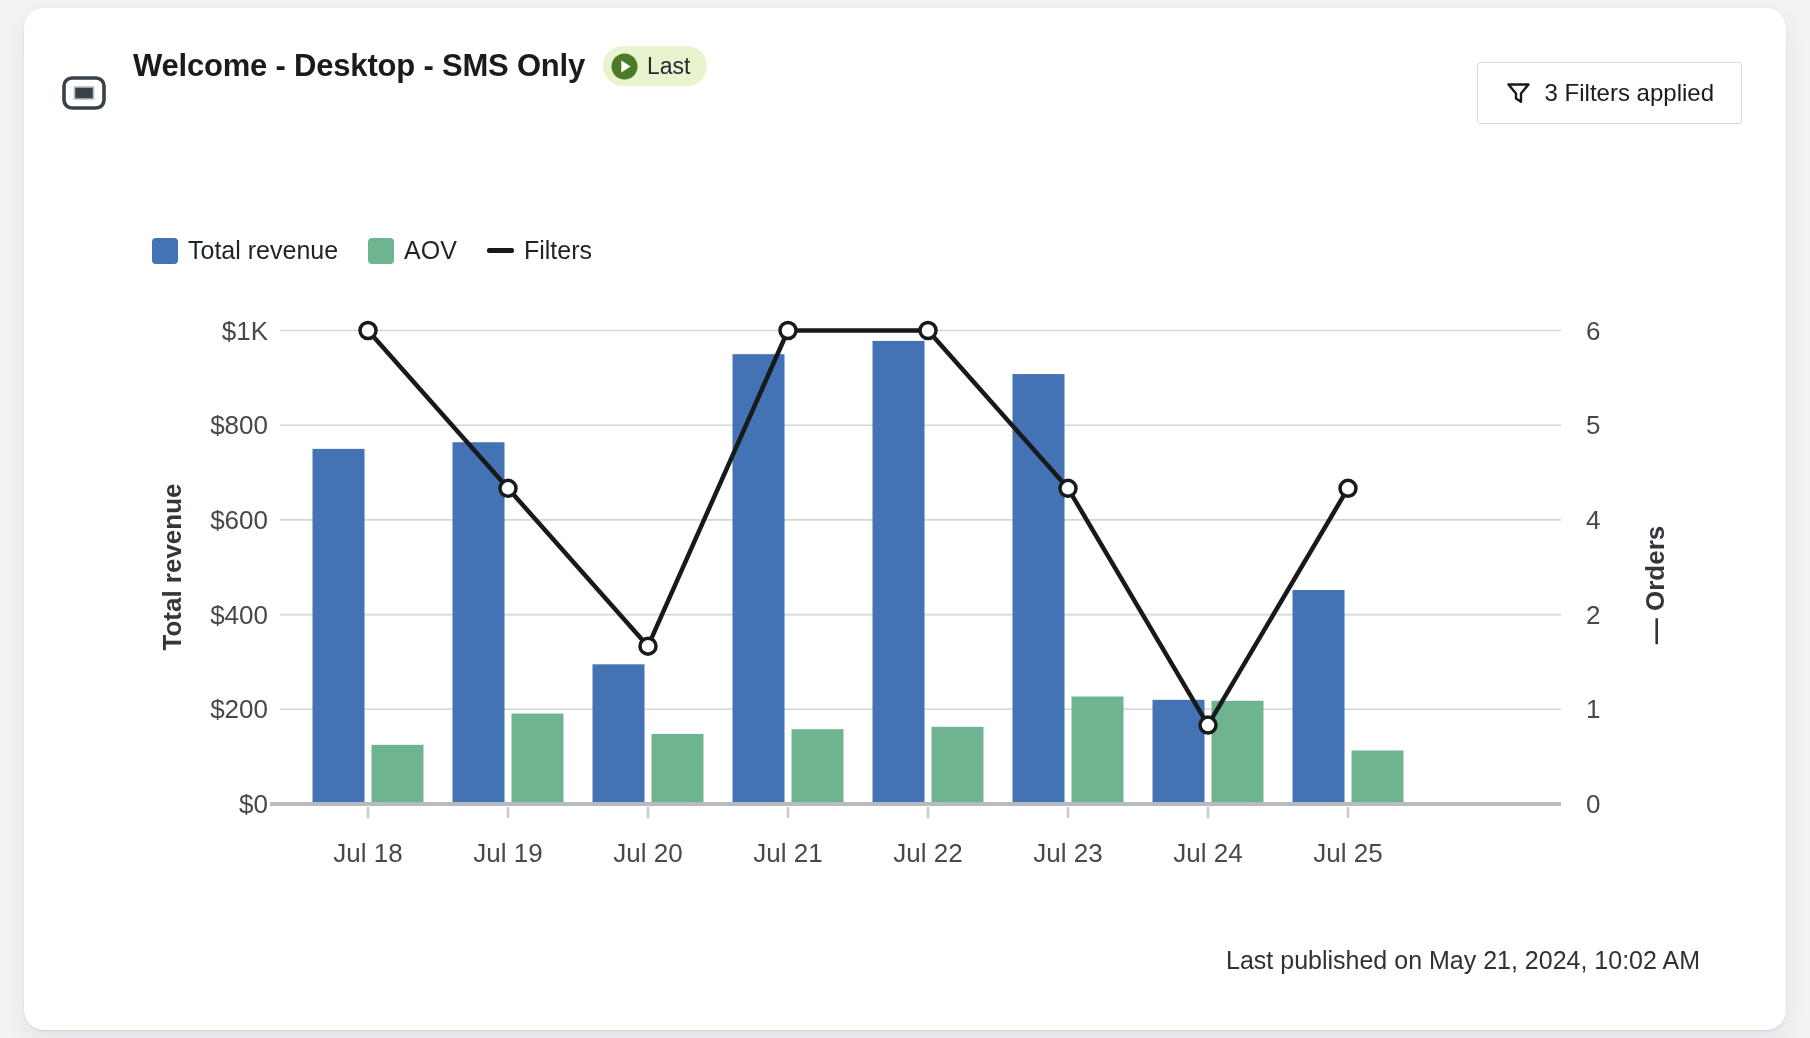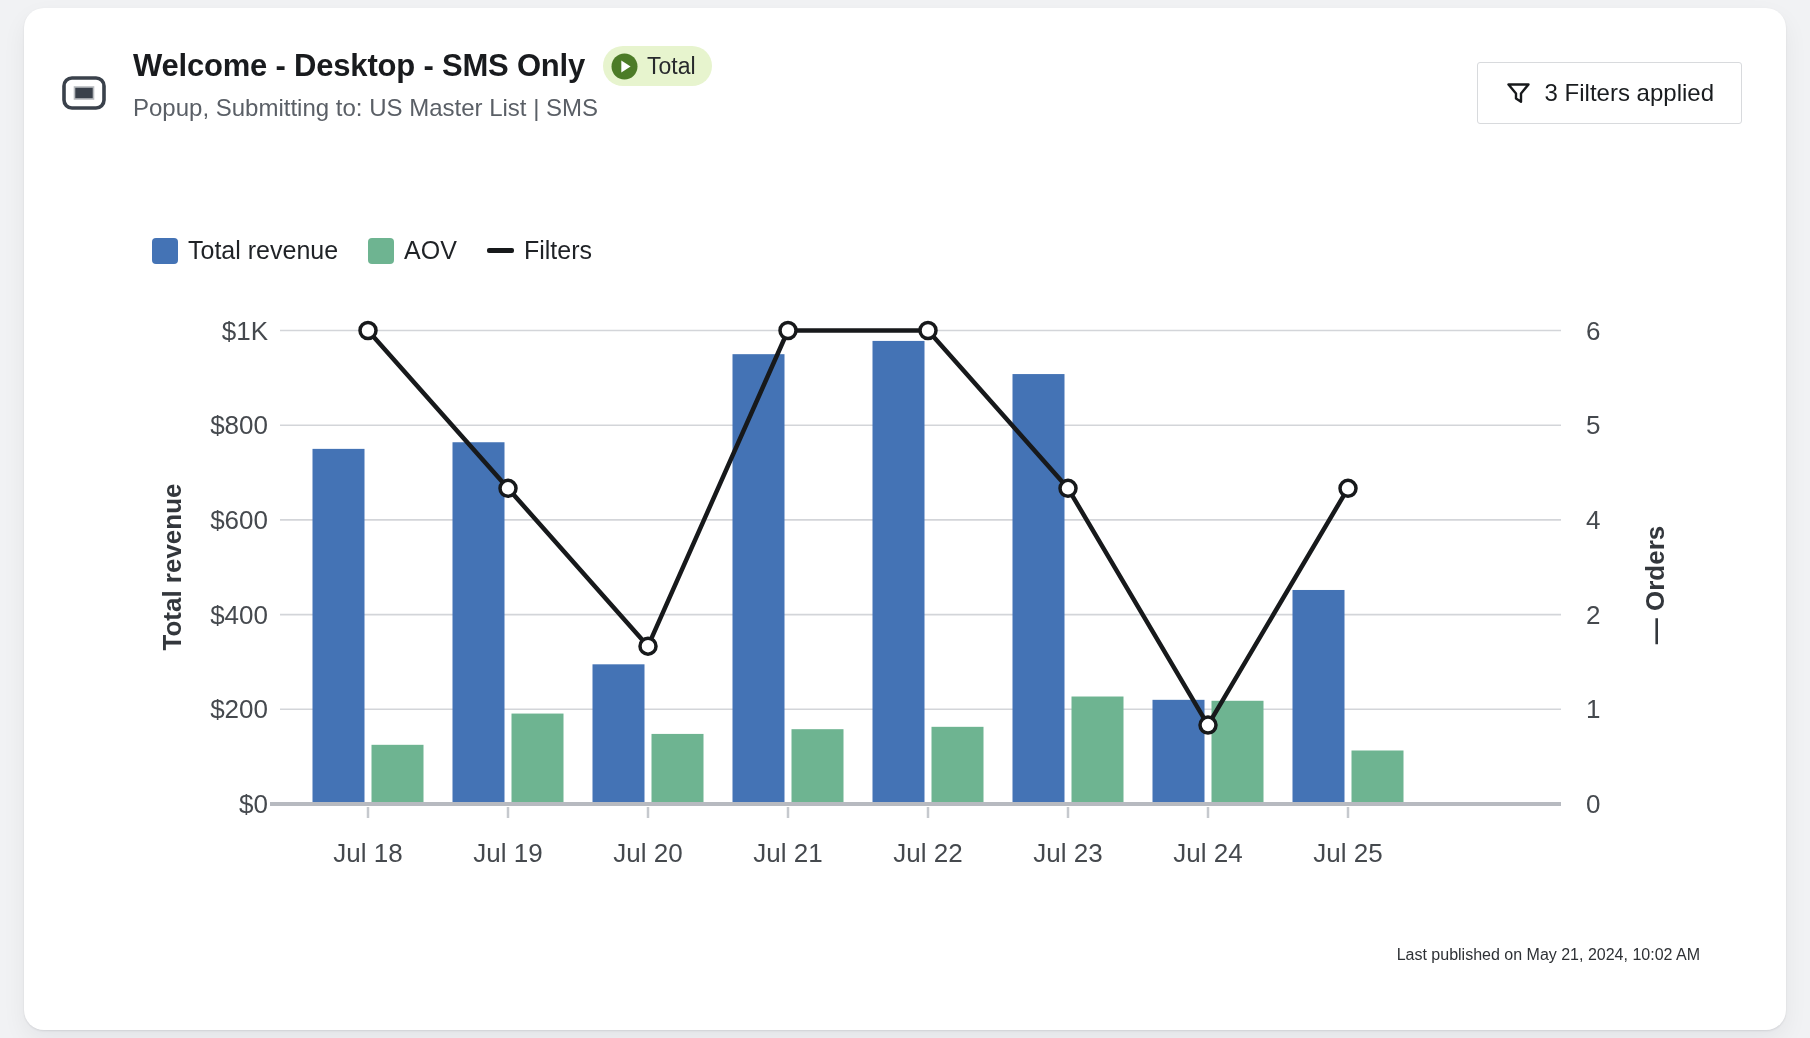--- a/index.html
+++ b/index.html
@@ -26,44 +26,43 @@
   .dash{width:27px;height:5px;border-radius:2px;}
   
   svg text{font-family:"Liberation Sans",sans-serif;}
   .tick-label{font-size:26px;fill:#45494e;}
   .x-label{font-size:26px;fill:#45494e;}
   .axis-title{position:absolute;width:300px;height:40px;text-align:center;font-size:26px;font-weight:700;
               color:#33373c;line-height:40px;white-space:nowrap;}
   .axis-title.left{left:22px;top:547px;transform:rotate(-90deg);}
   .axis-title.right{left:1505px;top:565px;transform:rotate(-90deg);}
   .chart-svg{position:absolute;left:0;top:0;pointer-events:none;}
-  .footer-note{position:absolute;right:110px;top:946px;font-size:16px;color:#2e3135;text-align:right;}
+  .footer-note{position:absolute;right:110px;top:946px;font-size:25px;color:#2e3135;text-align:right;}
 </style>
 </head>
 <body>
 
 <div class="stage">
   <div class="card"></div>
 
   <svg class="popup-icon" viewBox="0 0 44 34" width="44" height="34">
     <rect x="2" y="2" width="40" height="30" rx="8" fill="none" stroke="#3a414b" stroke-width="3.6"></rect>
     <rect x="12.5" y="11" width="19" height="12" fill="#3a414b" stroke="#b9bcc0" stroke-width="1.6"></rect>
   </svg>
 
   <div class="title-row">
     <div class="page-title">Welcome - Desktop - SMS Only</div>
     <div class="live-badge">
       <svg width="27" height="27" viewBox="0 0 27 27">
         <circle cx="13.5" cy="13.5" r="13" fill="#4c7b27"></circle>
         <polygon points="10.3,7.6 19.6,13.5 10.3,19.4" fill="#ffffff"></polygon>
       </svg>
-      <span class="txt">Total</span>
+      <span class="txt">Last</span>
     </div>
   </div>
-  <div class="subtitle">Popup, Submitting to: US Master List | SMS</div>
 
   <button class="filters-btn">
     <svg width="27" height="27" viewBox="0 0 27 27">
       <path d="M3.5 4.5 H23.5 L16 13.4 V21.8 L11 18.6 V13.4 Z" fill="none" stroke="#17191b" stroke-width="2.4" stroke-linejoin="round"></path>
     </svg>
     <span>3 Filters applied</span>
   </button>
 
   <div class="legend">
     <div class="legend-item">

